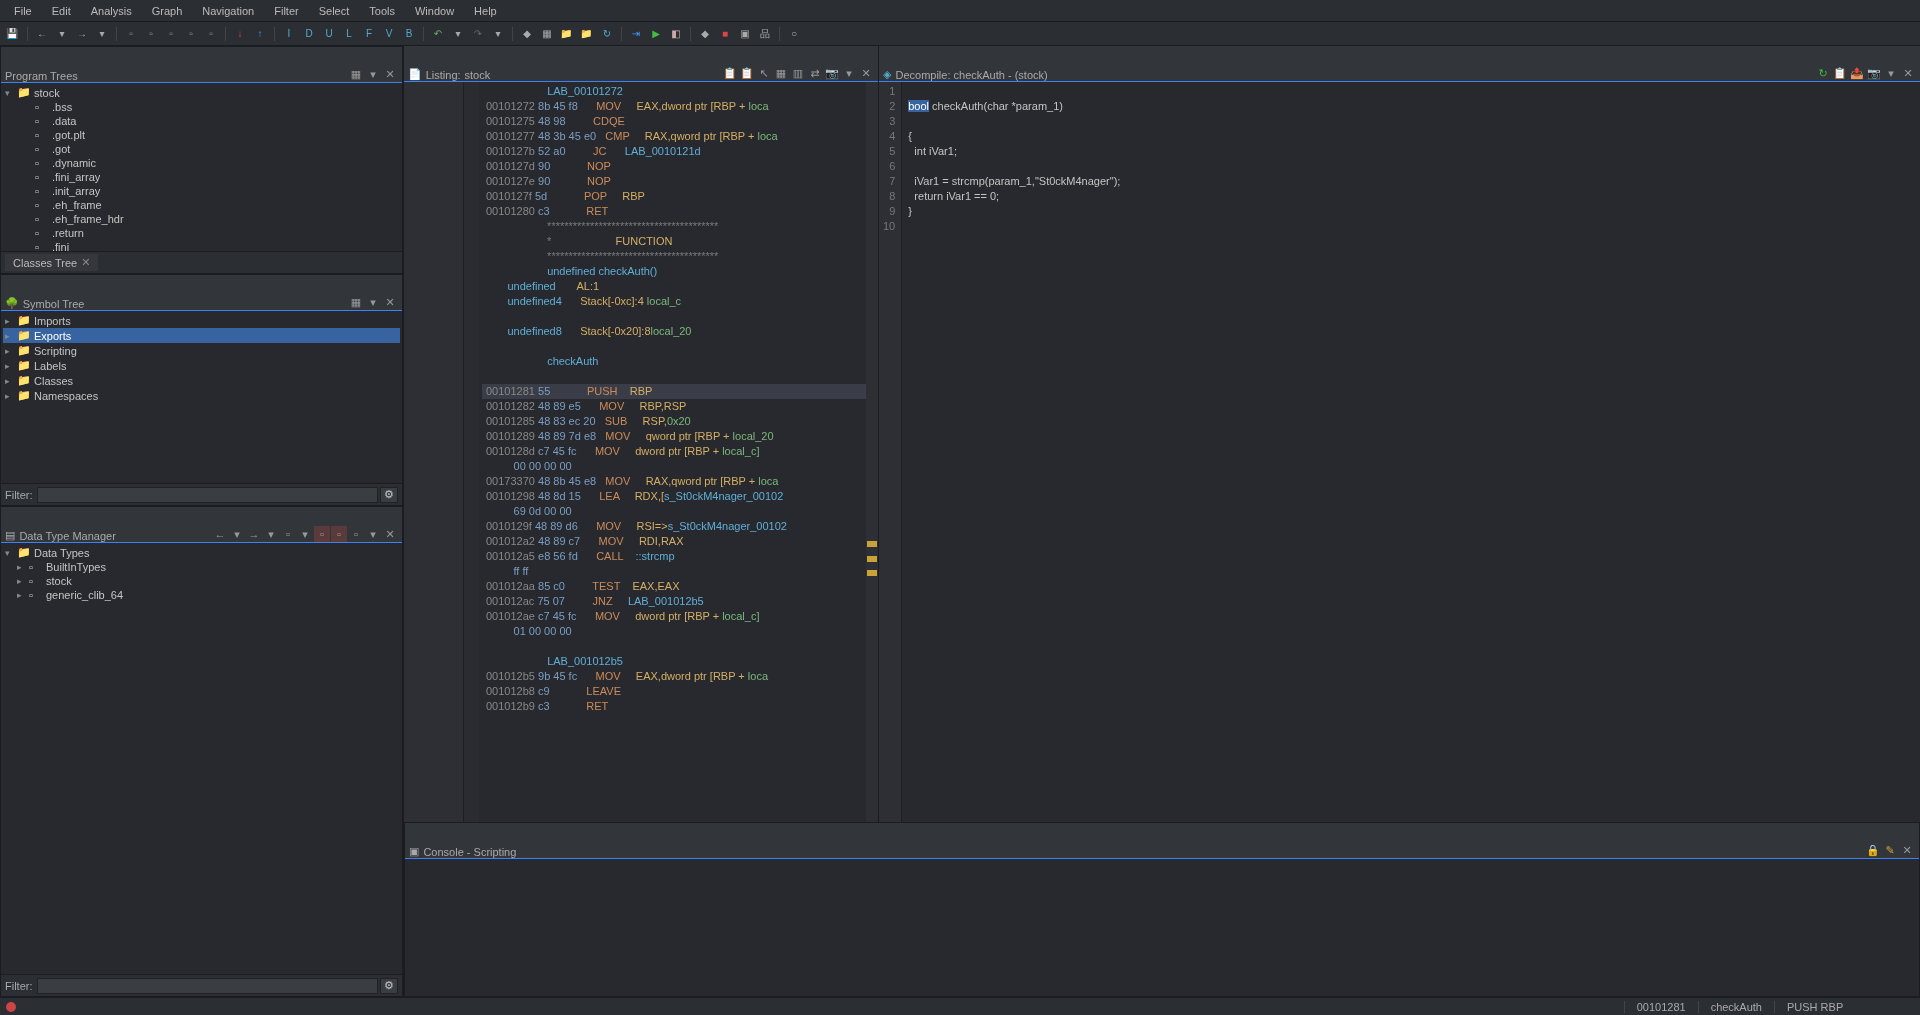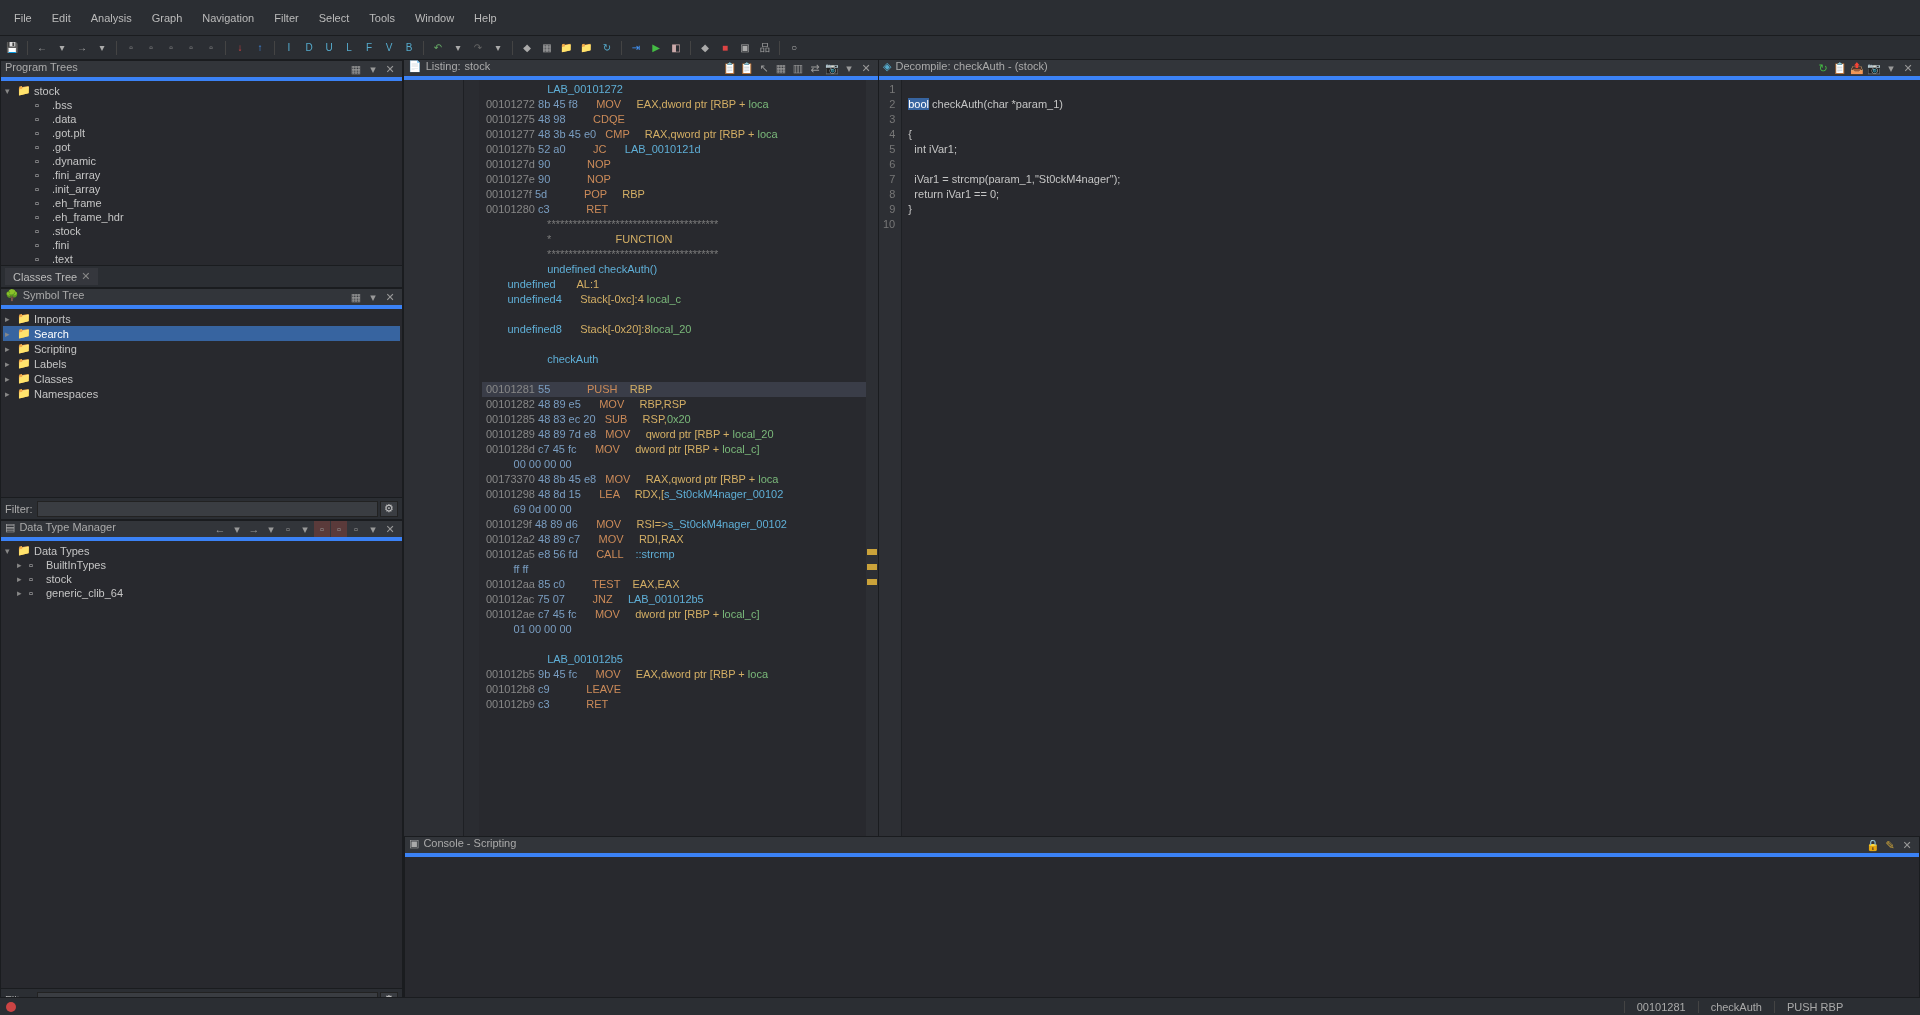--- a/index.html
+++ b/index.html
@@ -1,25 +1,25 @@
 <!DOCTYPE html>
 <html><head>
 <meta charset="utf-8">
 <style>
 *{margin:0;padding:0;box-sizing:border-box;font-family:sans-serif;font-size:11px}
 body{background:#2b2e33;color:#c5c5c5;width:1920px;height:1015px;overflow:hidden}
-.menubar{background:#2b2e33;height:36px;display:flex;align-items:center;padding:0 4px;border-bottom:1px solid #1a1c1f}
+.menubar{background:#2b2e33;height:22px;display:flex;align-items:center;padding:0 4px;border-bottom:1px solid #1a1c1f}
 .menubar span{padding:3px 10px;cursor:pointer;color:#bbb}
 .toolbar{background:#2b2e33;height:24px;display:flex;align-items:center;padding:0 4px;gap:2px;border-bottom:1px solid #1a1c1f}
 .tb-btn{width:18px;height:18px;display:flex;align-items:center;justify-content:center;cursor:pointer;color:#aaa;font-size:10px}
 .tb-sep{width:1px;height:14px;background:#444;margin:0 3px}
 .main{display:flex;height:calc(100% - 64px)}
 .left-col{width:404px;display:flex;flex-direction:column;border-right:1px solid #1a1c1f}
 .panel{display:flex;flex-direction:column;background:#2b2e33;border:1px solid #1a1c1f}
-.panel-header{background:#32353a;height:20px;display:flex;align-items:flex-start;padding:0 4px;border-bottom:4px solid #3b82f6;font-size:11px;color:#aaa}
+.panel-header{background:#32353a;height:36px;display:flex;align-items:flex-end;padding:0 4px;border-bottom:1px solid #3b82f6;font-size:11px;color:#aaa}
 .panel-header .icon{margin-right:4px}
 .panel-header .spacer{flex:1}
 .panel-header .hbtn{width:16px;height:16px;display:flex;align-items:center;justify-content:center;cursor:pointer;color:#999;margin-left:1px}
 .panel-body{flex:1;overflow:auto;background:#28292e;padding:2px}
 .tree-item{display:flex;align-items:center;padding:1px 2px;cursor:pointer;color:#c5c5c5}
 .tree-item.selected{background:#3764a0;color:#fff}
 .tree-item .exp{width:12px;color:#888;font-size:9px}
 .tree-item .ic{width:14px;margin-right:3px}
 .tabbar{background:#2b2e33;height:22px;display:flex;align-items:center;border-top:1px solid #1a1c1f;padding:0 4px}
 .tab{padding:2px 8px;background:#35373d;color:#bbb;display:flex;align-items:center;gap:4px;font-size:11px}
@@ -174,21 +174,21 @@
             <div class="tree-item" style="padding-left: 32px;">
               <span class="ic">▫</span>
               <span>.eh_frame</span>
             </div>
             <div class="tree-item" style="padding-left: 32px;">
               <span class="ic">▫</span>
               <span>.eh_frame_hdr</span>
             </div>
             <div class="tree-item" style="padding-left: 32px;">
               <span class="ic">▫</span>
-              <span>.stock</span>
+              <span>.return</span>
             </div>
             <div class="tree-item" style="padding-left: 32px;">
               <span class="ic">▫</span>
               <span>.fini</span>
             </div>
             <div class="tree-item" style="padding-left: 32px;">
               <span class="ic">▫</span>
               <span>.text</span>
             </div>
           </div>
@@ -212,21 +212,21 @@
       </div>
       <div class="panel-body" id="st-body">
           <div class="tree-item">
             <span class="exp">▸</span>
             <span class="ic">📁</span>
             <span>Imports</span>
           </div>
           <div class="tree-item selected">
             <span class="exp">▸</span>
             <span class="ic">📁</span>
-            <span>Search</span>
+            <span>Exports</span>
           </div>
           <div class="tree-item">
             <span class="exp">▸</span>
             <span class="ic">📁</span>
             <span>Scripting</span>
           </div>
           <div class="tree-item">
             <span class="exp">▸</span>
             <span class="ic">📁</span>
             <span>Labels</span>

